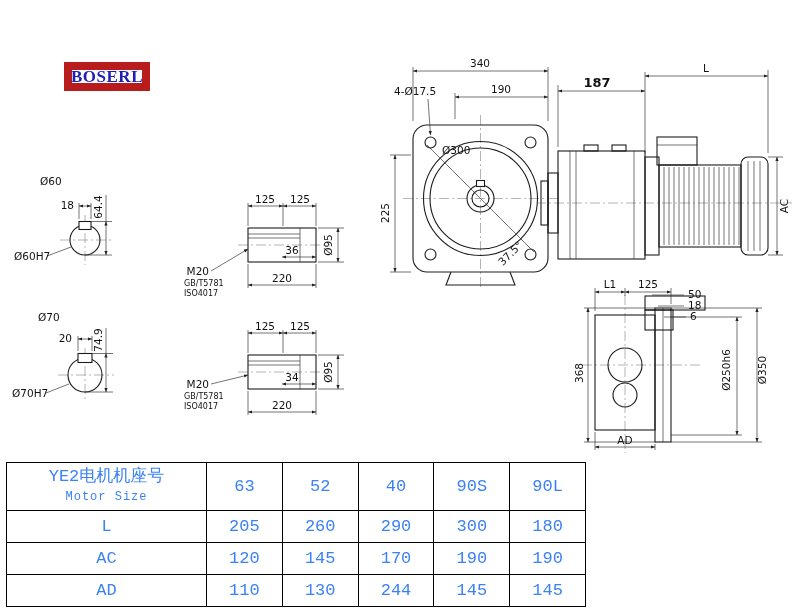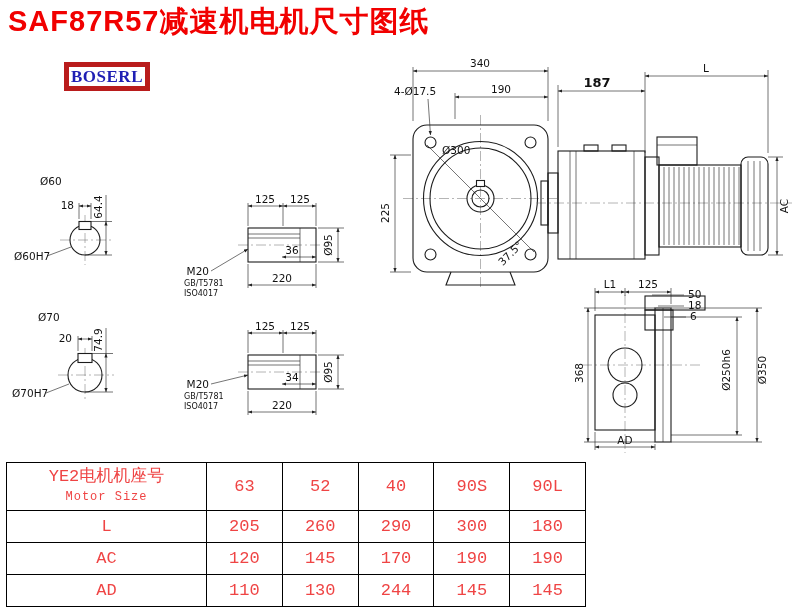--- a/index.html
+++ b/index.html
@@ -1,50 +1,49 @@
 <!DOCTYPE html>
 <html><head>
 <meta charset="utf-8">
 <style>
   *{margin:0;padding:0;box-sizing:border-box}
   html,body{width:800px;height:610px;background:#fff}
   body{font-family:"DejaVu Sans",sans-serif;color:#111}
   #sheet{position:relative;width:800px;height:610px;background:#fff;overflow:hidden}
   .title{position:absolute;left:8px;top:2px;font-size:29px;font-weight:bold;color:#f10000;
          font-family:"Liberation Sans",sans-serif;letter-spacing:1px;white-space:nowrap}
-  .logo{position:absolute;left:64px;top:62px;width:86px;height:29px;border:5px solid #b91c1c;
+  .logo{position:absolute;left:64px;top:62px;width:86px;height:29px;border:8px solid #b91c1c;
         color:#1f1fb4;font-family:"Liberation Serif",serif;font-size:17px;font-weight:bold;
         display:flex;align-items:center;justify-content:center;letter-spacing:.5px;background:#fff}
   svg.drawing{position:absolute;left:0;top:45px}
   svg .ln{fill:none;stroke:#1c1c1c;stroke-width:1.1}
   svg .mask{fill:#fff;stroke:#1c1c1c;stroke-width:1.1}
   svg .th{fill:none;stroke:#2a2a2a;stroke-width:.65}
   svg .cl{fill:none;stroke:#777;stroke-width:.55;stroke-dasharray:10 3 2 3}
   svg .dim{fill:none;stroke:#2a2a2a;stroke-width:.65}
   svg .arr2{marker-start:url(#aw);marker-end:url(#aw)}
   svg .arr1{marker-end:url(#aw)}
   svg text{font-family:"DejaVu Sans",sans-serif;font-size:10.5px;fill:#111}
   svg text.sm{font-size:8px}
   svg text.big{font-size:13px;font-weight:bold}
   table.dims{position:absolute;left:6px;top:462px;border-collapse:collapse;table-layout:fixed;
-             width:580px;font-family:"Liberation Mono",monospace;color:#ef4444;background:#fff}
+             width:580px;font-family:"Liberation Mono",monospace;color:#3b82f6;background:#fff}
   table.dims td,table.dims th{border:1.6px solid #000;text-align:center;vertical-align:middle;
              font-weight:normal;font-size:17px}
   table.dims th.c0,table.dims td.c0{width:200px}
   table.dims tr.hdr{height:48px}
   table.dims tr.row{height:32px}
   .hcn{font-size:17px;line-height:21px}
   .hen{font-size:12px;line-height:20px;letter-spacing:1px}
 </style>
 </head>
 <body>
 
 <div id="sheet">
 
-  <div class="title">SAF87R57减速机电机尺寸图纸</div>
   <div class="logo">BOSERL</div>
 
   <svg class="drawing" width="800" height="415" viewBox="0 0 800 415" xmlns="http://www.w3.org/2000/svg">
     <defs>
       <marker id="aw" viewBox="0 0 10 10" refX="9.5" refY="5" markerWidth="6.5" markerHeight="6.5" orient="auto-start-reverse">
         <path d="M0 1.2 L10 5 L0 8.8 z" fill="#222"></path>
       </marker>
     </defs>
 
     <g>

